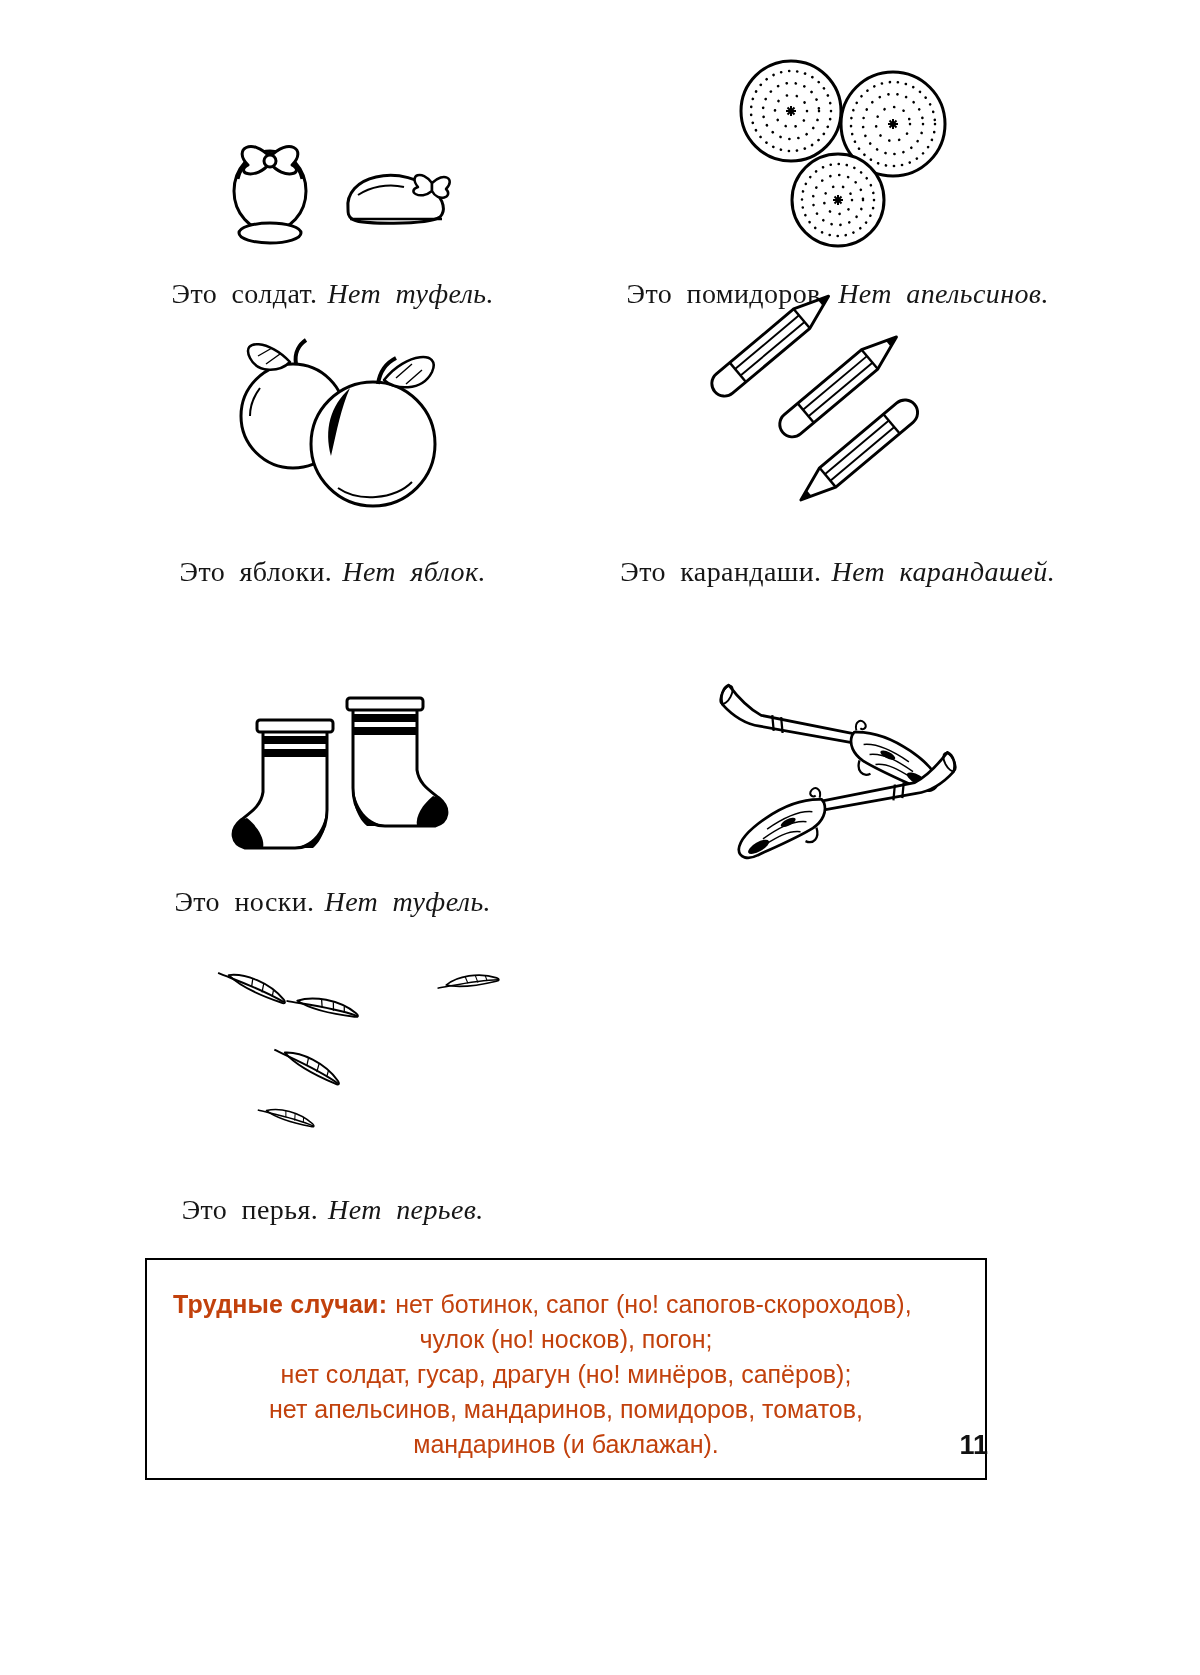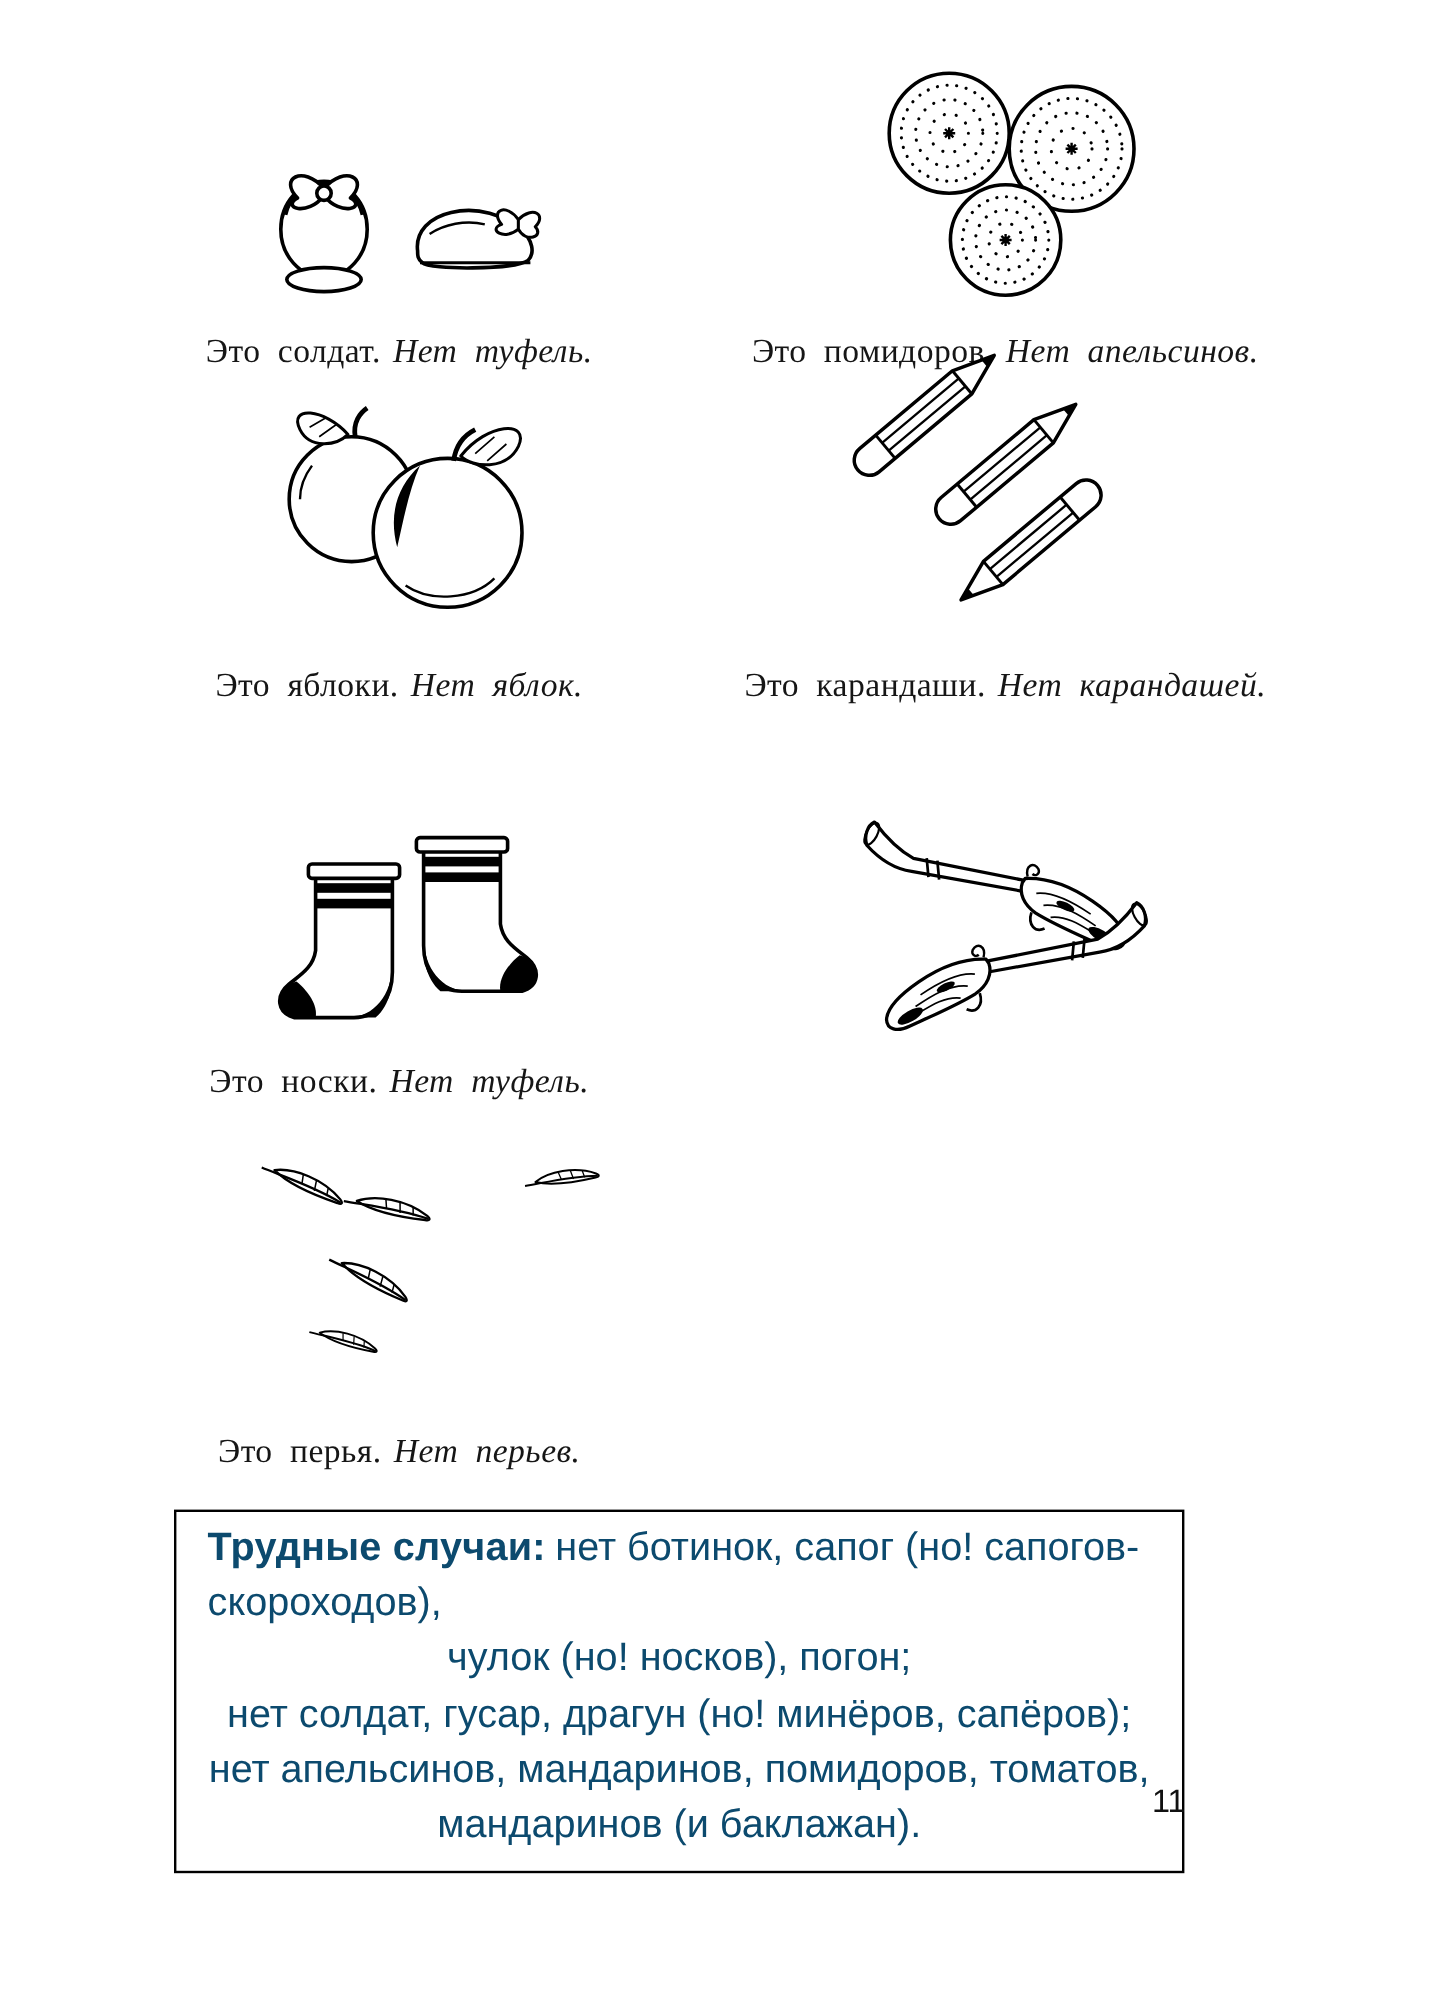--- a/index.html
+++ b/index.html
@@ -13,29 +13,29 @@
     margin:56px 0 0 60px; width:1010px;
     display:grid; grid-template-columns:54% 46%;
     grid-template-rows:252px 278px 330px 308px;
   }
   .cell { display:flex; flex-direction:column; align-items:center; justify-content:flex-end; }
   .art { display:flex; align-items:flex-end; justify-content:center; margin-bottom:26px; }
   .caption { font-size:28px; letter-spacing:0.4px; word-spacing:7px; white-space:nowrap; line-height:1.05; }
   .caption .it { font-style:italic; margin-left:10px; }
   .notebox {
     margin:34px 0 0 145px; width:842px;
-    border:2.5px solid #000; padding:6px 26px 16px;
-    font-family:"Liberation Sans", sans-serif; font-size:33px; line-height:1.4; color:#0c4a6e;
+    border:2.5px solid #000; padding:27px 26px 16px;
+    font-family:"Liberation Sans", sans-serif; font-size:25px; line-height:1.4; color:#c2410c;
   }
   .notebox .first { text-align:left; }
   .notebox .label { font-weight:bold; letter-spacing:0.2px; margin-right:8px; }
   .notebox .cont { text-align:center; }
   .pagenum {
-    position:absolute; right:212px; top:1486px;
-    font-family:"Liberation Sans", sans-serif; font-weight:normal; font-size:27px; color:#111;
+    position:absolute; right:212px; top:1430px;
+    font-family:"Liberation Sans", sans-serif; font-weight:bold; font-size:27px; color:#111;
   }
   svg { display:block; }
 </style>
 </head>
 <body>
 
 <div class="page">
 
   <div class="grid">
 

